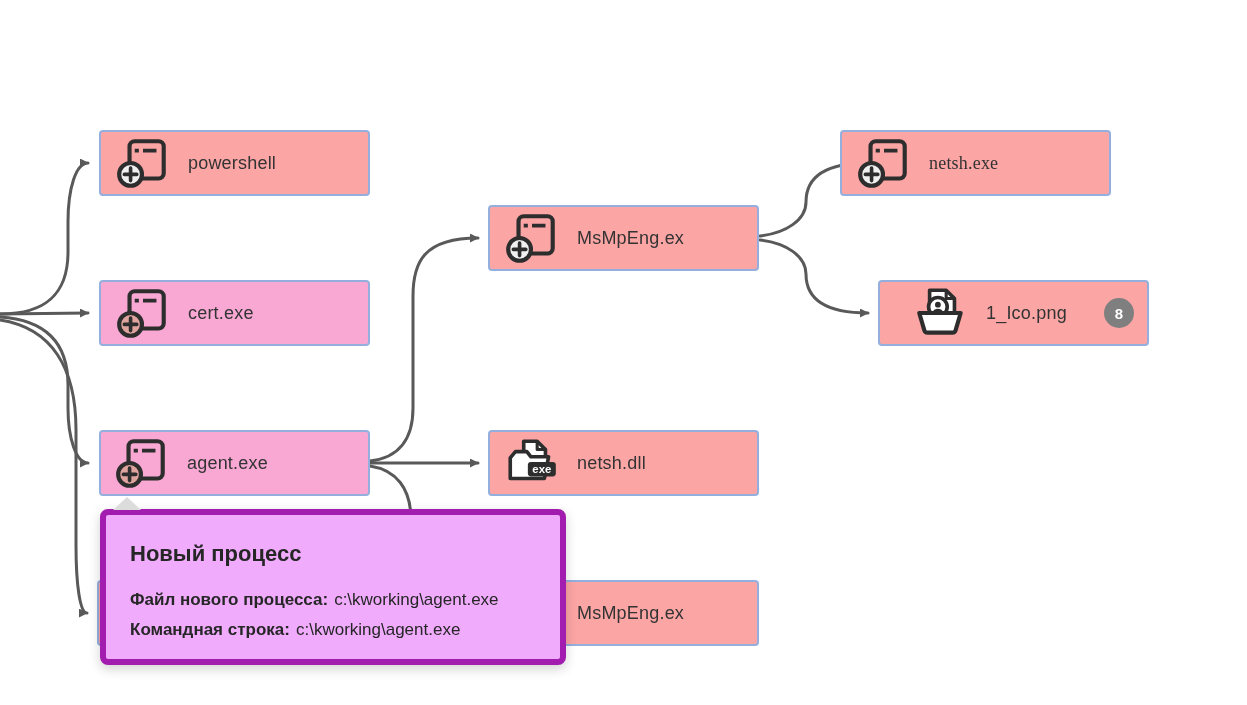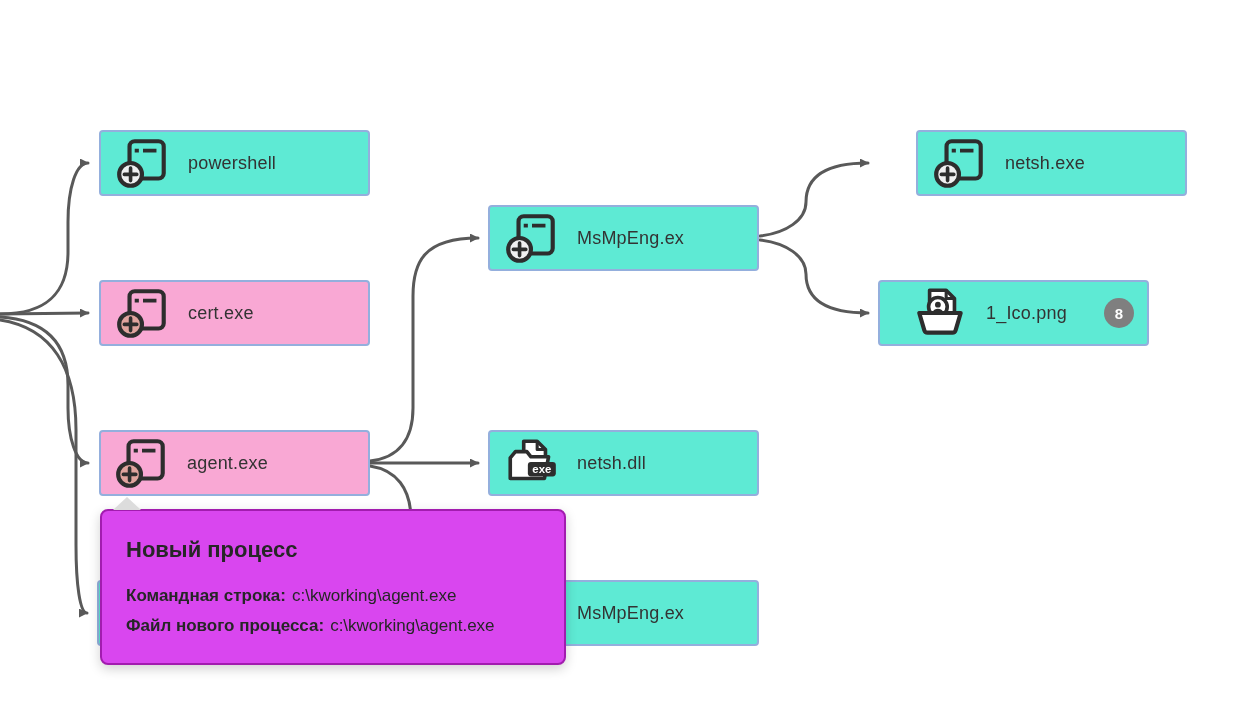--- a/index.html
+++ b/index.html
@@ -18,21 +18,21 @@
   #edges {
     position: absolute;
     left: 0; top: 0;
     z-index: 1;
   }
   .node {
     position: absolute;
     width: 271px;
     height: 66px;
     box-sizing: border-box;
-    background: #5eead4;
+    background: #fca5a5;
     border: 2px solid #94afdd;
     border-radius: 4px;
     display: flex;
     align-items: center;
     padding-left: 13px;
     z-index: 2;
     cursor: pointer;
   }
   .node--alert { background: #f9a8d4; }
   .node--alert .proc-mask { fill: #e0a49e; }
@@ -61,22 +61,22 @@
     align-items: center;
     justify-content: center;
   }
   .tooltip {
     position: absolute;
     left: 100px;
     top: 509px;
     width: 466px;
     height: 156px;
     box-sizing: border-box;
-    background: #d946ef;
-    border: 2px solid #a21caf;
+    background: #f0abfc;
+    border: 6px solid #a21caf;
     border-radius: 8px;
     box-shadow: 0 4px 12px rgba(0,0,0,0.18);
     padding: 26px 24px;
     z-index: 4;
   }
   .tooltip-caret {
     position: absolute;
     left: 113px;
     top: 497px;
     width: 0;
@@ -184,21 +184,21 @@
     <svg class="icon" viewBox="0 0 56 56">
       <path d="M20 7 h13 l8 8 v14 h-21 z" fill="#ffffff" stroke="#2d2d2d" stroke-width="3.5" stroke-linejoin="round"></path>
       <path d="M33 7 v8 h8" fill="none" stroke="#2d2d2d" stroke-width="3" stroke-linejoin="round"></path>
       <path d="M7 23 L12 17 H23 L27 22 H44 L40 43 H7 Z" fill="#ffffff" stroke="#2d2d2d" stroke-width="3.5" stroke-linejoin="round"></path>
       <rect x="24" y="27" width="27" height="14" rx="3" fill="#2d2d2d"></rect>
       <text x="37.5" y="38" text-anchor="middle" font-size="11" font-weight="bold" fill="#ffffff" font-family="Liberation Sans, sans-serif">exe</text>
     </svg>
     <span class="label">MsMpEng.ex</span>
   </div>
 
-  <div class="node node--normal" style="left:916px; top:130px;">
+  <div class="node node--normal" style="left:840px; top:130px;font-family:Liberation Serif, serif;">
     <svg class="icon" viewBox="0 0 56 56">
       <rect x="15" y="7" width="33" height="36" rx="5" fill="none" stroke="#2d2d2d" stroke-width="4"></rect>
       <path d="M20 16 h4 M28 16 h13" stroke="#2d2d2d" stroke-width="3.5" stroke-linecap="butt"></path>
       <circle class="proc-mask" cx="16" cy="39" r="11" stroke="#2d2d2d" stroke-width="4"></circle>
       <path d="M16 33 v12 M10 39 h12" stroke="#2d2d2d" stroke-width="3.5" stroke-linecap="round"></path>
     </svg>
     <span class="label">netsh.exe</span>
   </div>
 
   <div class="node node--normal" style="left:878px; top:280px;padding-left:32px;">
@@ -211,20 +211,20 @@
       <path d="M7 28 H47 L42 45 Q41.5 47 39 47 H15 Q12.5 47 12 45 Z" fill="#ffffff" stroke="#2d2d2d" stroke-width="4" stroke-linejoin="round"></path>
     </svg>
     <span class="label">1_Ico.png</span>
     <span class="badge">8</span>
   </div>
 
   <div class="tooltip-caret"></div>
   <div class="tooltip">
     <div class="title">Новый процесс</div>
     <div class="field">
+      <b>Файл нового процесса:</b><span>c:\kworking\agent.exe</span>
+    </div>
+    <div class="field">
       <b>Командная строка:</b><span>c:\kworking\agent.exe</span>
     </div>
-    <div class="field">
-      <b>Файл нового процесса:</b><span>c:\kworking\agent.exe</span>
-    </div>
   </div>
 
 </div>
 
 </body></html>

